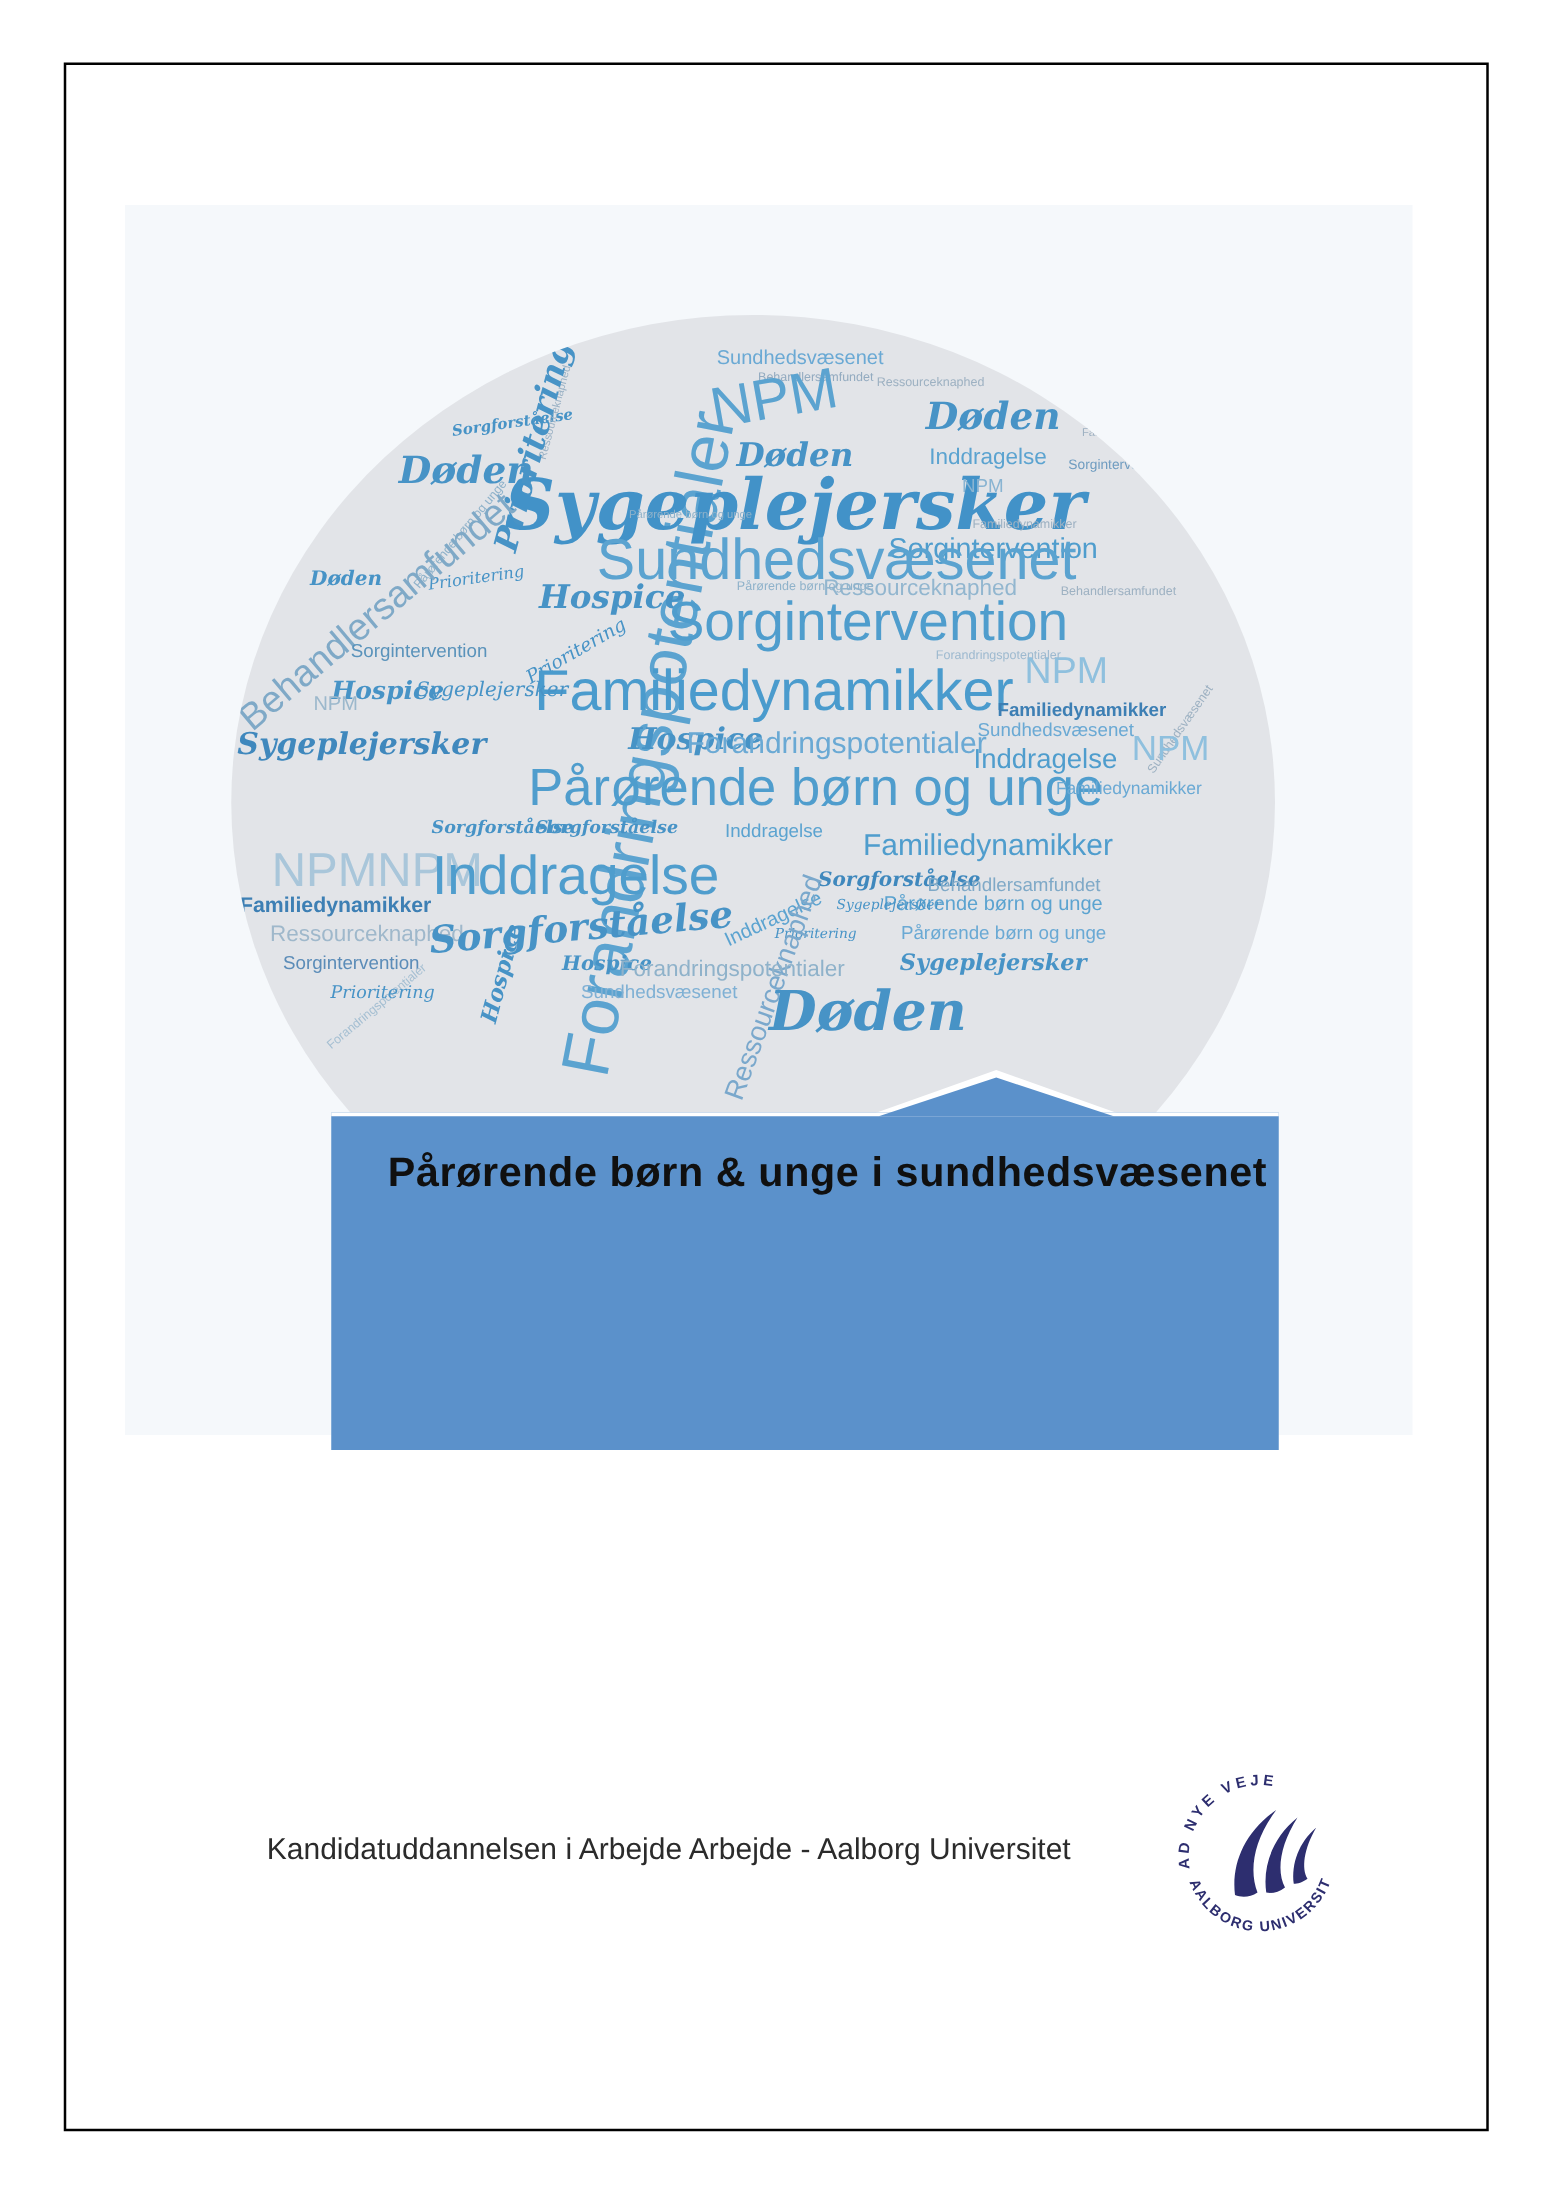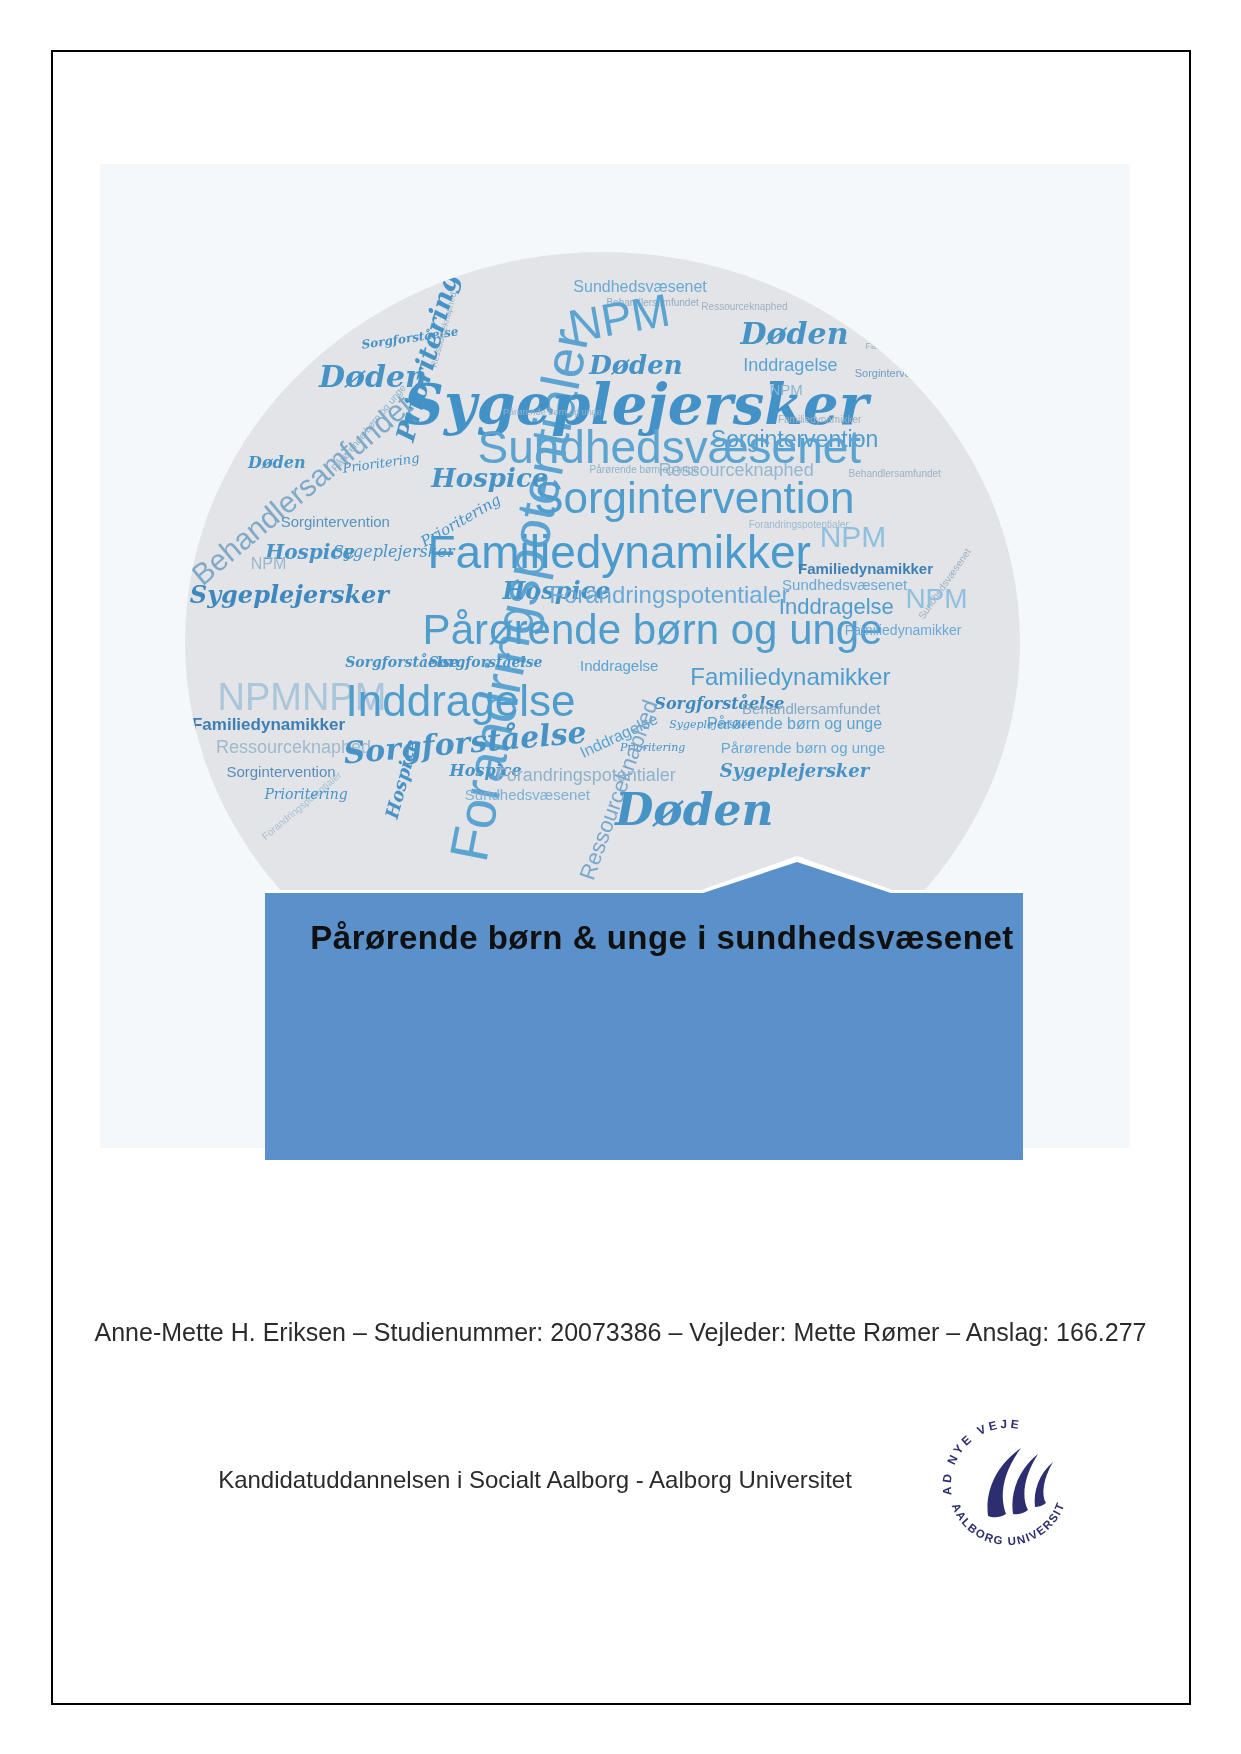--- a/index.html
+++ b/index.html
@@ -116,23 +116,22 @@
       <span class="cloud-word w-sans" style="left: 41%; top: 69.5%; font-size: 15px; color: rgb(127, 176, 212); font-weight: 400; transform: translate(-50%, -50%) rotate(0deg);">Sundhedsvæsenet</span>
       <span class="cloud-word w-script" style="left: 61%; top: 71.5%; font-size: 44px; color: rgb(71, 147, 198); font-weight: 700; transform: translate(-50%, -50%) rotate(0deg);">Døden</span>
     </div>
 
   <div class="peak-white"></div>
   <div class="banner">
     <div class="banner-title">Pårørende børn &amp; unge i sundhedsvæsenet</div>
   </div>
   <div class="peak-blue"></div>
 
-  <div class="author-line">Anne-Mette H. Eriksen – Studienummer: 20073386 – Vejleder: Mette Rømer – Anslag: 166.277</div>
 
-  <div class="program-line">Kandidatuddannelsen i Socialt Aalborg - Aalborg Universitet</div>
+  <div class="program-line">Kandidatuddannelsen i Arbejde Arbejde - Aalborg Universitet</div>
 
   <svg class="logo" viewBox="0 0 150 150">
     <defs>
       <path id="arcTop" d="M 18.9 84.9 A 57 57 0 0 1 107.7 28.3" fill="none"></path>
       <path id="arcBottom" d="M 18.6 95.5 A 60 60 0 0 0 131.4 95.5" fill="none"></path>
     </defs>
     <text font-size="12" font-weight="bold" letter-spacing="3" fill="#2d2e6f" font-family="Liberation Sans, sans-serif">
       <textPath href="#arcTop">AD NYE VEJE</textPath>
     </text>
     <text font-size="11.5" font-weight="bold" letter-spacing="1.5" fill="#2d2e6f" font-family="Liberation Sans, sans-serif">

